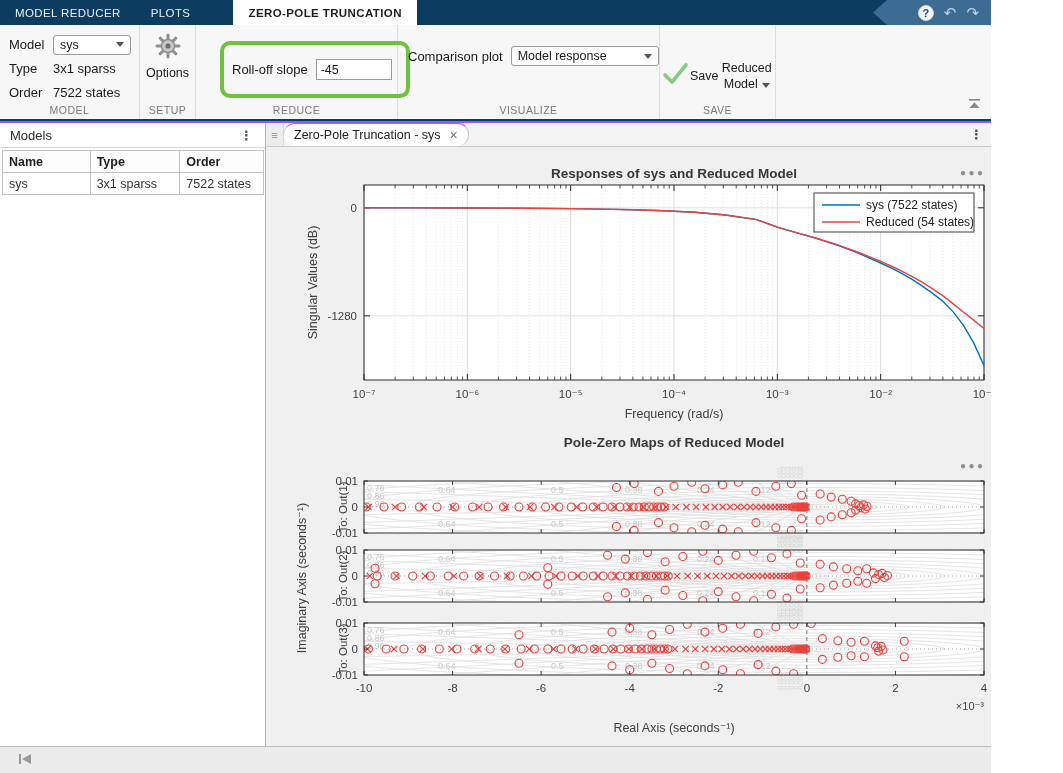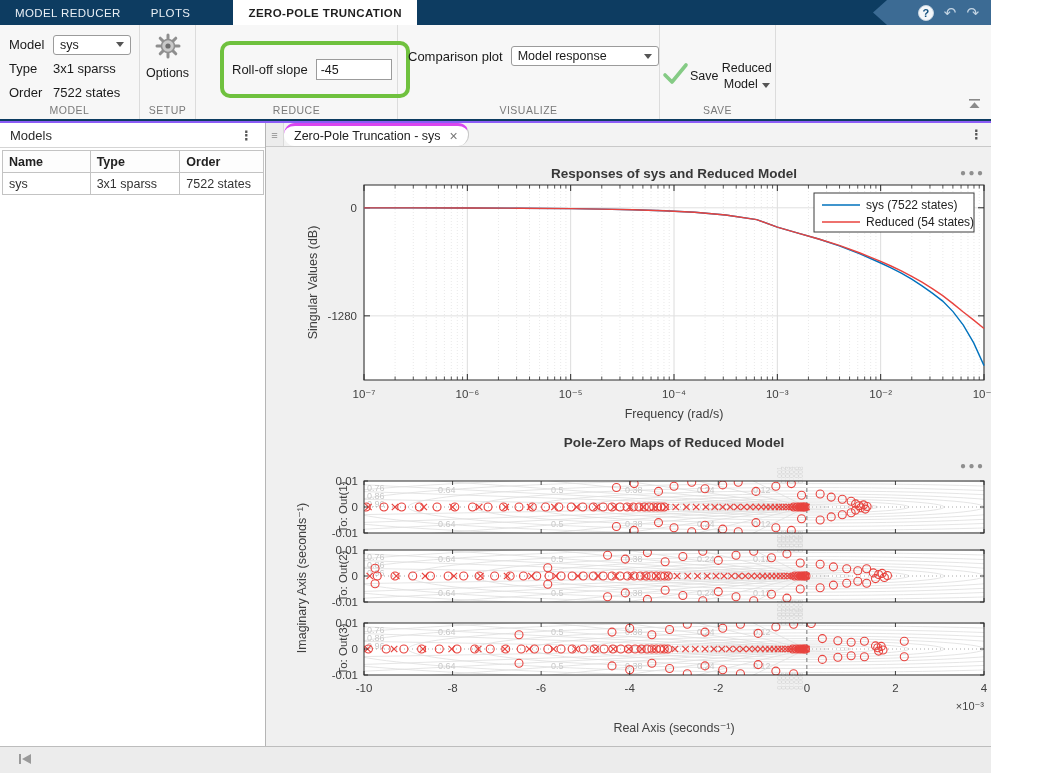--- a/index.html
+++ b/index.html
@@ -52,21 +52,21 @@
   .panel-header { height:25px; border-bottom:1px solid #d5d5d5; display:flex; align-items:center; padding:0 8px 0 10px; font-size:13px; color:#2b2b2b;gap:20px; }
   .panel-menu { margin-left:auto; color:#555; font-size:13px; font-weight:bold; cursor:pointer; padding:0 4px; }
   .models-table { border-collapse:collapse; margin:2px 0 0 2px; width:262px; font-size:12.5px; color:#333; }
   .models-table th, .models-table td { border:1px solid #c3c3c3; height:22px; padding:0 6px; text-align:left; font-weight:normal; }
   .models-table th { font-weight:bold; color:#222; background:#fdfdfd; }
   .models-table col.c1 { width:88px; } .models-table col.c2 { width:90px; } .models-table col.c3 { width:84px; }
 
   .doc-area { flex:1; display:flex; flex-direction:column; background:#fff; }
   .doc-tabstrip { height:24px; background:#f3f3f3; border-bottom:1px solid #c9c9c9; display:flex; align-items:stretch; }
   .strip-menu { width:18px; background:#ececec; border-right:1px solid #d9d9d9; color:#8a8a8a; font-size:11px; display:flex; align-items:center; justify-content:center; cursor:pointer; }
-  .doc-tab { background:#fff; border-top:3px solid #d946ef; border-right:1px solid #c9c9c9; padding:0 10px; display:flex; align-items:center; font-size:12.5px; color:#222; cursor:pointer;border-radius:11px; }
+  .doc-tab { background:#fff; border-top:1px solid #d946ef; border-right:1px solid #c9c9c9; padding:0 10px; display:flex; align-items:center; font-size:12.5px; color:#222; cursor:pointer;border-radius:11px; }
   .doc-tab .close { margin-left:9px; color:#777; font-size:14px; line-height:14px; cursor:pointer; }
   .strip-right-menu { margin-left:auto; color:#555; font-size:13px; font-weight:bold; display:flex; align-items:center; padding:0 8px; cursor:pointer; }
 
   .figure-area { position:relative; flex:1; background:#f0f0f0; overflow:hidden; }
   .figure-area svg { position:absolute; left:0; display:block; }
   #svg-responses { top:0; }
   #svg-polezero { top:283px; }
   .fig-opts { position:absolute; color:#8f8f8f; font-size:10px; letter-spacing:2.5px; font-weight:bold; cursor:pointer; }
   #opts1 { left:694px; top:20px; }
   #opts2 { left:694px; top:313px; }

